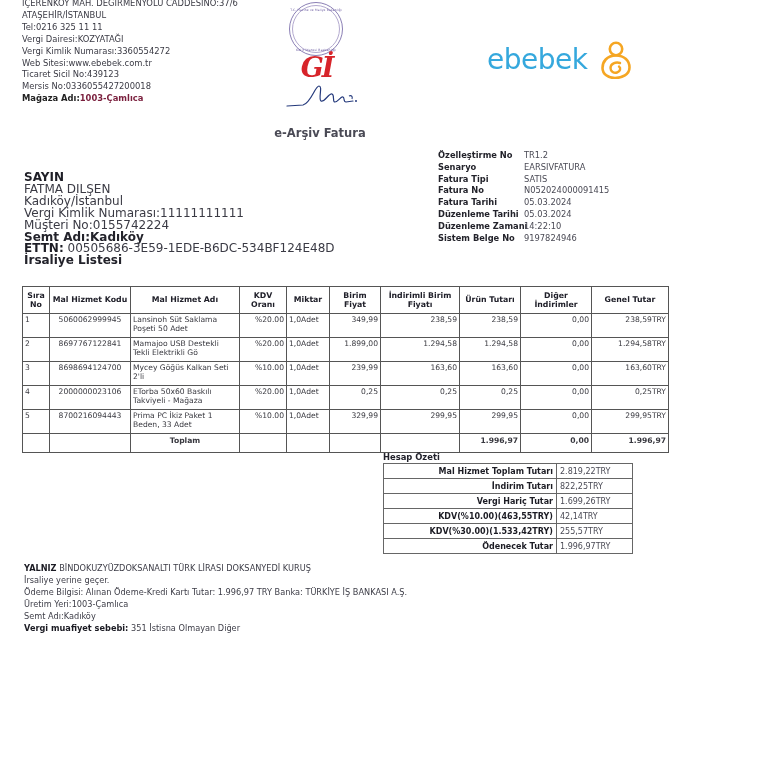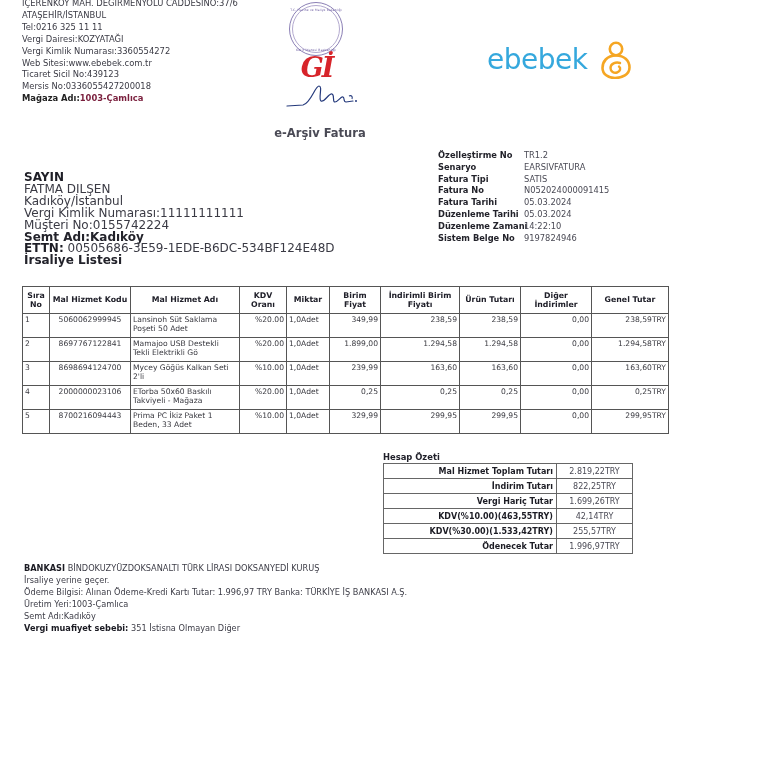--- a/index.html
+++ b/index.html
@@ -235,21 +235,21 @@
     padding: 1px 3px;
     height: 12px;
   }
   .summary-table .s-label {
     text-align: right;
     font-weight: bold;
     color: #1c1c24;
     width: 166px;
   }
   .summary-table .s-value {
-    text-align: center;
+    text-align: left;
     color: #4a4a55;
   }
 
   
   .footer-block {
     position: absolute;
     left: 24px;
     top: 562px;
     font-size: 8.2px;
     line-height: 12px;
@@ -423,20 +423,32 @@
         <td class="c-kod">8700216094443</td>
         <td class="c-ad">Prima PC İkiz Paket 1 Beden, 33 Adet</td>
         <td class="c-kdv">%10.00</td>
         <td class="c-mik">1,0Adet</td>
         <td class="c-birim">329,99</td>
         <td class="c-ibf">299,95</td>
         <td class="c-urun">299,95</td>
         <td class="c-diger">0,00</td>
         <td class="c-genel">299,95TRY</td>
       </tr>
+      <tr class="total-row">
+        <td class="c-sira"></td>
+        <td class="c-kod"></td>
+        <td class="c-ad tl-label">Toplam</td>
+        <td class="c-kdv"></td>
+        <td class="c-mik"></td>
+        <td class="c-birim"></td>
+        <td class="c-ibf"></td>
+        <td class="c-urun">1.996,97</td>
+        <td class="c-diger">0,00</td>
+        <td class="c-genel">1.996,97</td>
+      </tr>
     </tbody>
   </table>
 
   <div class="summary-wrap">
     <div class="summary-title">Hesap Özeti</div>
     <table class="summary-table">
       <tbody>
         <tr>
           <td class="s-label">Mal Hizmet Toplam Tutarı</td>
           <td class="s-value">2.819,22TRY</td>
@@ -460,21 +472,21 @@
         <tr>
           <td class="s-label">Ödenecek Tutar</td>
           <td class="s-value">1.996,97TRY</td>
         </tr>
       </tbody>
     </table>
   </div>
 
   <div class="footer-block">
     <div>
-      <span class="b">BANKASI</span><span> BİNDOKUZYÜZDOKSANALTI TÜRK LİRASI DOKSANYEDİ KURUŞ</span>
+      <span class="b">YALNIZ</span><span> BİNDOKUZYÜZDOKSANALTI TÜRK LİRASI DOKSANYEDİ KURUŞ</span>
     </div>
     <div>İrsaliye yerine geçer.</div>
     <div>Ödeme Bilgisi: Alınan Ödeme-Kredi Kartı Tutar: 1.996,97 TRY Banka: TÜRKİYE İŞ BANKASI A.Ş.</div>
     <div>Üretim Yeri:1003-Çamlıca</div>
     <div>Semt Adı:Kadıköy</div>
     <div>
       <span class="b">Vergi muafiyet sebebi:</span><span> 351 İstisna Olmayan Diğer</span>
     </div>
   </div>
 

